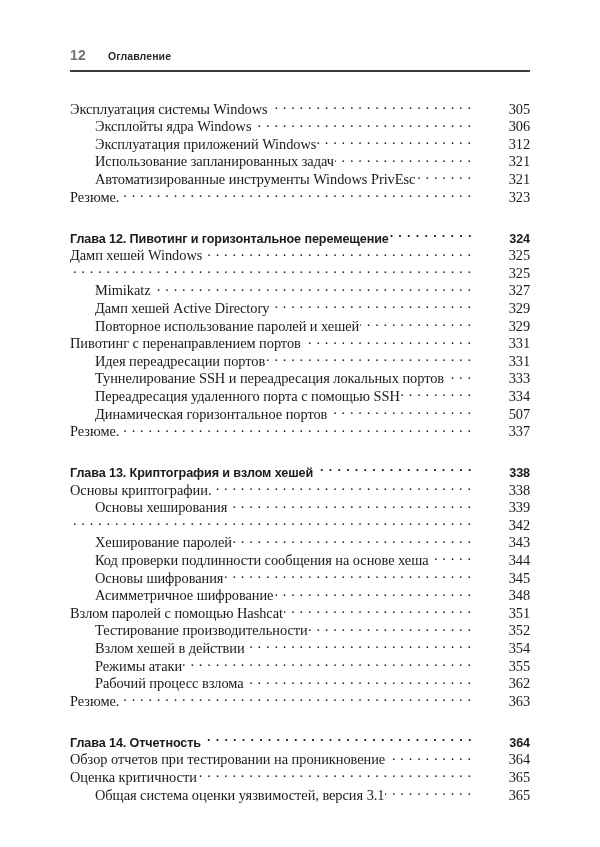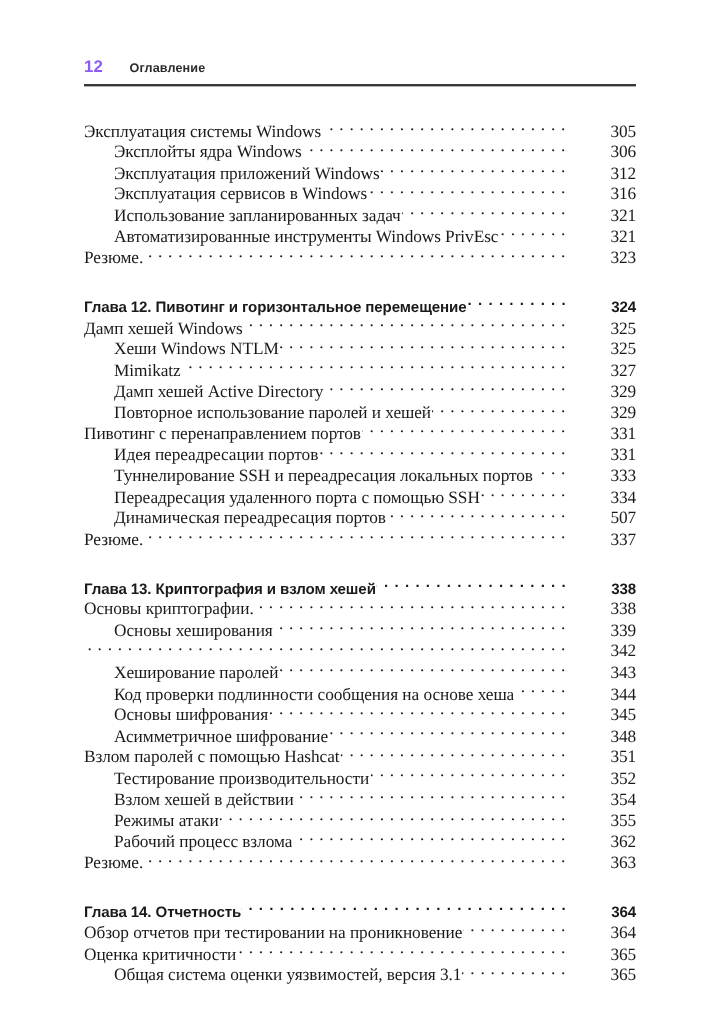--- a/index.html
+++ b/index.html
@@ -30,21 +30,21 @@
     top: 47px;
     width: 460px;
     display: flex;
     align-items: baseline;
   }
   .folio {
     font-family: "Liberation Sans", "DejaVu Sans", sans-serif;
     font-weight: bold;
     font-size: 14px;
     letter-spacing: 0.2px;
-    color: #8b5cf6;
+    color: #737373;
   }
   .header-title {
     font-family: "Liberation Sans", "DejaVu Sans", sans-serif;
     font-weight: bold;
     font-size: 10.5px;
     color: #2b2b2b;
     margin-left: 22px;
     letter-spacing: 0.1px;
   }
   .header-rule {
@@ -156,25 +156,20 @@
         <span class="toc-label">Эксплойты ядра Windows</span>
         <span class="leader"></span>
         <span class="toc-page">306</span>
       </div>
       <div class="toc-row lvl2">
         <span class="toc-label">Эксплуатация приложений Windows</span>
         <span class="leader"></span>
         <span class="toc-page">312</span>
       </div>
       <div class="toc-row lvl2">
-        <span class="toc-label">Эксплуатация сервисов в Windows</span>
-        <span class="leader"></span>
-        <span class="toc-page">316</span>
-      </div>
-      <div class="toc-row lvl2">
         <span class="toc-label">Использование запланированных задач</span>
         <span class="leader"></span>
         <span class="toc-page">321</span>
       </div>
       <div class="toc-row lvl2">
         <span class="toc-label">Автоматизированные инструменты Windows PrivEsc</span>
         <span class="leader"></span>
         <span class="toc-page">321</span>
       </div>
       <div class="toc-row lvl1">
@@ -186,21 +181,20 @@
         <span class="toc-label">Глава 12. Пивотинг и горизонтальное перемещение</span>
         <span class="leader"></span>
         <span class="toc-page">324</span>
       </div>
       <div class="toc-row lvl1">
         <span class="toc-label">Дамп хешей Windows</span>
         <span class="leader"></span>
         <span class="toc-page">325</span>
       </div>
       <div class="toc-row lvl2">
-        <span class="toc-label">Хеши Windows NTLM</span>
         <span class="leader"></span>
         <span class="toc-page">325</span>
       </div>
       <div class="toc-row lvl2">
         <span class="toc-label">Mimikatz</span>
         <span class="leader"></span>
         <span class="toc-page">327</span>
       </div>
       <div class="toc-row lvl2">
         <span class="toc-label">Дамп хешей Active Directory</span>
@@ -226,21 +220,21 @@
         <span class="toc-label">Туннелирование SSH и переадресация локальных портов</span>
         <span class="leader"></span>
         <span class="toc-page">333</span>
       </div>
       <div class="toc-row lvl2">
         <span class="toc-label">Переадресация удаленного порта с помощью SSH</span>
         <span class="leader"></span>
         <span class="toc-page">334</span>
       </div>
       <div class="toc-row lvl2">
-        <span class="toc-label">Динамическая переадресация портов</span>
+        <span class="toc-label">Динамическая горизонтальное портов</span>
         <span class="leader"></span>
         <span class="toc-page">507</span>
       </div>
       <div class="toc-row lvl1">
         <span class="toc-label">Резюме.</span>
         <span class="leader"></span>
         <span class="toc-page">337</span>
       </div>
       <div class="toc-row chapter lvl1 gap-before">
         <span class="toc-label">Глава 13. Криптография и взлом хешей</span>

